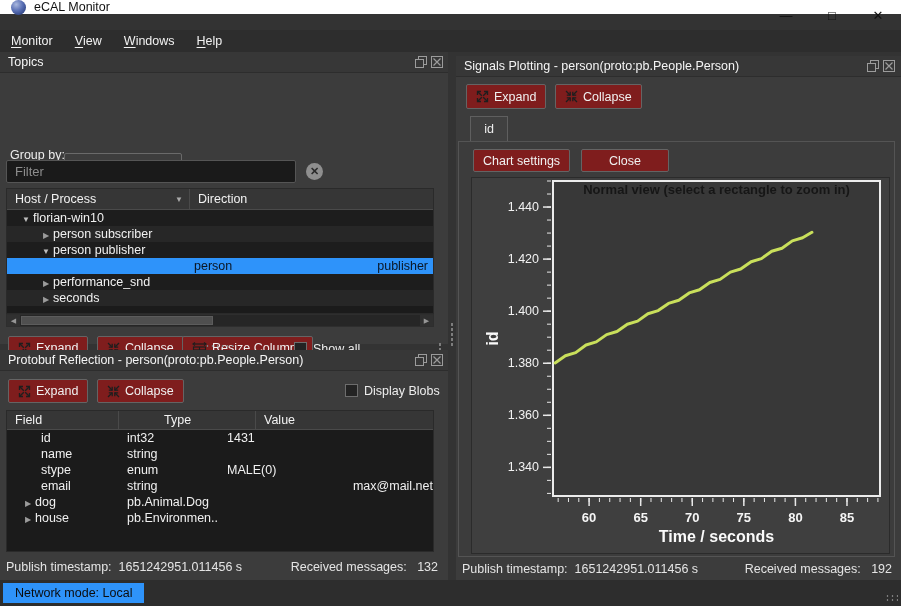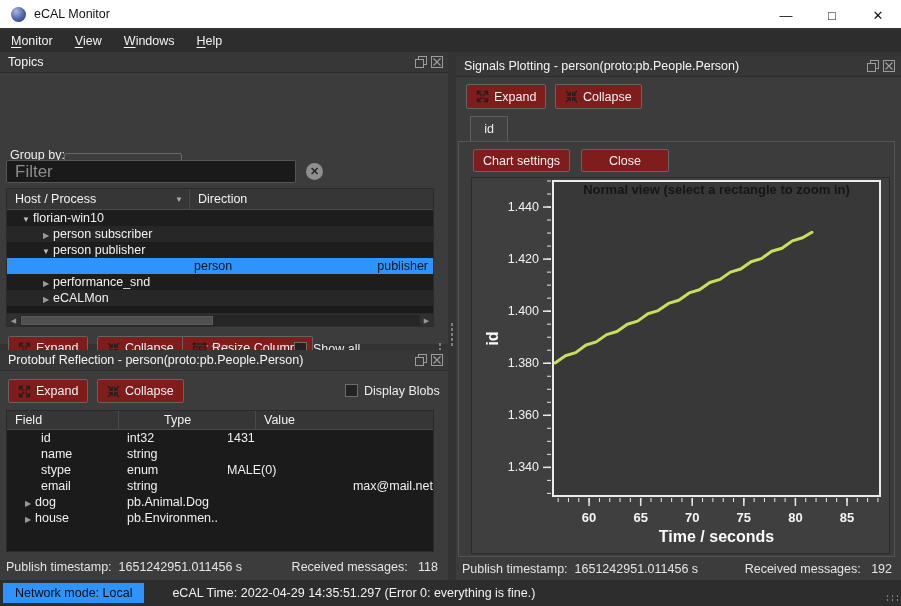--- a/index.html
+++ b/index.html
@@ -2,21 +2,21 @@
 <html><head>
 <meta charset="utf-8">
 <style>
   html,body{margin:0;padding:0;background:#222;}
   .app{position:relative;width:901px;height:606px;overflow:hidden;background:#333;
        font-family:"Liberation Sans",sans-serif;font-size:12.5px;color:#ededed;
        -webkit-font-smoothing:antialiased;}
   .abs{position:absolute;}
 
   
-  .titlebar{left:0;top:0;width:901px;height:28px;background:#ffffff;color:#111;display:flex;align-items:center;}
+  .titlebar{left:0;top:0;width:901px;height:14px;background:#ffffff;color:#111;display:flex;align-items:center;}
   .app-icon{width:15px;height:15px;border-radius:50%;margin-left:11px;
             background:radial-gradient(circle at 35% 30%, #aab8de 0%, #5a70b5 45%, #2b3f7e 85%);}
   .title-text{margin-left:8px;font-size:12.5px;}
   .win-controls{position:absolute;right:0;top:0;height:30px;display:flex;}
   .win-btn{width:46px;height:30px;display:flex;align-items:center;justify-content:center;color:#111;font-size:13px;}
 
   
   .menubar{left:0;top:30px;width:901px;height:22px;background:#2d2d2d;display:flex;align-items:center;color:#f2f2f2;}
   .menu-item{padding:0 11px;height:22px;display:flex;align-items:center;}
   .acc{text-decoration:underline;text-underline-offset:2px;}
@@ -30,21 +30,21 @@
   .btn{display:inline-flex;align-items:center;justify-content:center;gap:5px;background:#7f1d1d;
        border:1px solid #646464;border-radius:2px;color:#f0f0f0;padding:0 9px;}
   .btn svg{flex:0 0 auto;}
 
   .combo{background:#3d3d3d;border:1px solid #6a6a6a;border-radius:2px;display:flex;align-items:center;
          padding:0 8px;color:#f2f2f2;position:relative;}
   .combo .arr{position:absolute;right:8px;top:50%;margin-top:-2px;width:0;height:0;
               border-left:4px solid transparent;border-right:4px solid transparent;border-top:5px solid #b8b8b8;}
 
   .filter-input{background:#1a1a1a;border:1px solid #555;border-radius:2px;color:#ddd;
-                font-family:"Liberation Sans",sans-serif;font-size:17px;padding:0 28px 0 8px;outline:none;}
+                font-family:"Liberation Sans",sans-serif;font-size:13px;padding:0 28px 0 8px;outline:none;}
   .filter-input::placeholder{color:#8d8d8d;}
   .clear-btn{position:absolute;width:17px;height:17px;border-radius:50%;background:#8f8f8f;color:#2b2b2b;
              display:flex;align-items:center;justify-content:center;font-size:11px;font-weight:bold;}
 
   
   .ttable{background:#1b1b1b;border:1px solid #2a2a2a;overflow:hidden;}
   .thead{display:flex;background:#363636;border-bottom:1px solid #4a4a4a;height:20px;align-items:center;color:#f2f2f2;}
   .thc{height:100%;display:flex;align-items:center;padding-left:8px;border-right:1px solid #4a4a4a;box-sizing:border-box;position:relative;}
   .trow{display:flex;height:16px;align-items:center;color:#f0f0f0;}
   .alt0{background:#1d1d1d;} .alt1{background:#272727;}
@@ -185,21 +185,21 @@
         <div class="tcell" style="width:183px;padding-left:32px;">
             <span class="exp right"></span>
             <span>performance_snd</span>
           </div>
         <div class="tcell" style="width:181px;"></div>
           <div class="tcell" style="flex:1;"></div>
       </div>
       <div class="trow alt1">
         <div class="tcell" style="width:183px;padding-left:32px;">
             <span class="exp right"></span>
-            <span>eCALMon</span>
+            <span>seconds</span>
           </div>
         <div class="tcell" style="width:181px;"></div>
           <div class="tcell" style="flex:1;"></div>
       </div>
     </div>
 
     <div class="abs hscroll" style="left:6px;top:262px;width:428px;height:13px;">
       <div class="sb-btn">◀</div>
       <div class="sb-thumb" style="width:192px;margin-left:1px;"></div>
       <div class="sb-btn" style="margin-left:auto;">▶</div>
@@ -379,21 +379,21 @@
         <div class="tcell" style="flex:1;padding-left:8px;">
             <span></span>
           </div>
       </div>
     </div>
 
     <div class="abs footer-row" style="left:6px;top:208px;width:432px;height:18px;">
       <div><span>Publish timestamp:</span>&nbsp;
            <span>1651242951.011456 s</span></div>
       <div><span>Received messages:</span>&nbsp;&nbsp;
-           <span>118</span></div>
+           <span>132</span></div>
     </div>
   </div>
 
   <div class="abs" style="left:448px;top:52px;width:8px;height:528px;background:#333;">
     <div class="abs grip-v" style="left:2px;top:270px;width:4px;height:24px;"></div>
   </div>
 
   <div class="abs dock" style="left:456px;top:56px;width:445px;height:528px;">
     <div class="dock-title">
       <span>Signals Plotting - person(proto:pb.People.Person)</span>
@@ -540,17 +540,16 @@
     <div class="abs footer-row" style="left:6px;top:504px;width:430px;height:18px;">
       <div><span>Publish timestamp:</span>&nbsp;
            <span>1651242951.011456 s</span></div>
       <div><span>Received messages:</span>&nbsp;&nbsp;
            <span>192</span></div>
     </div>
   </div>
 
   <div class="abs statusbar">
     <div class="net-badge" style="background: rgb(46, 147, 250);">Network mode: Local</div>
-    <div class="ecal-time">eCAL Time: 2022-04-29 14:35:51.297 (Error 0: everything is fine.)</div>
     <div class="abs grip-h" style="right:3px;top:14px;width:13px;height:9px;"></div>
   </div>
 
 </div>
 
 </body></html>

